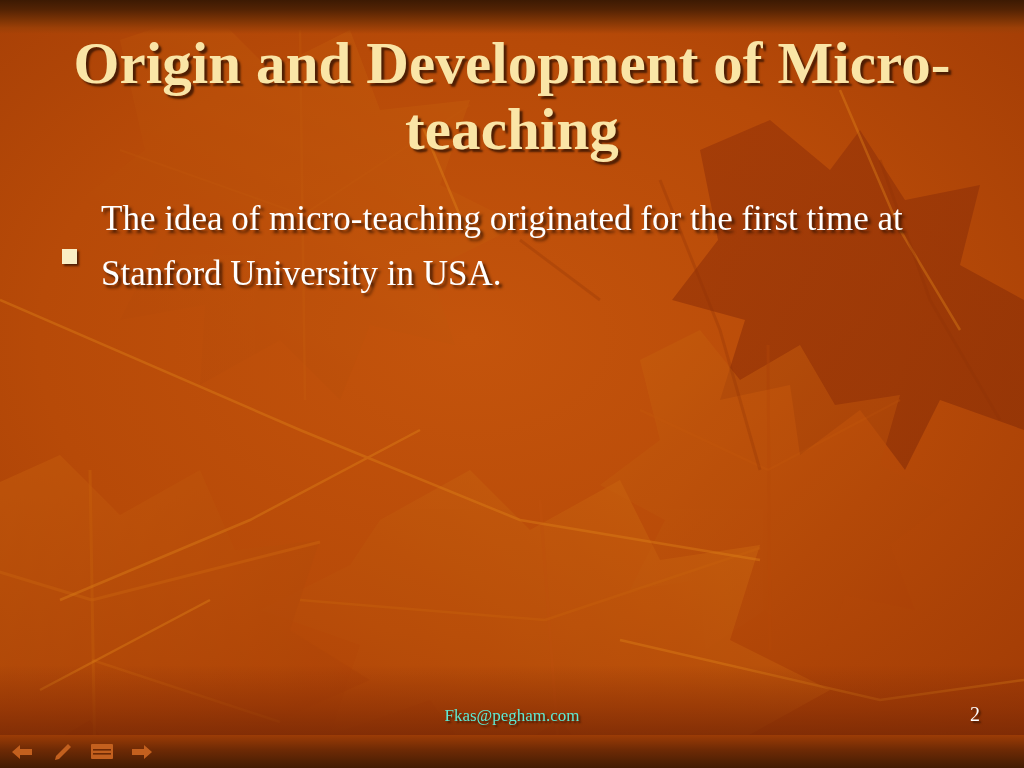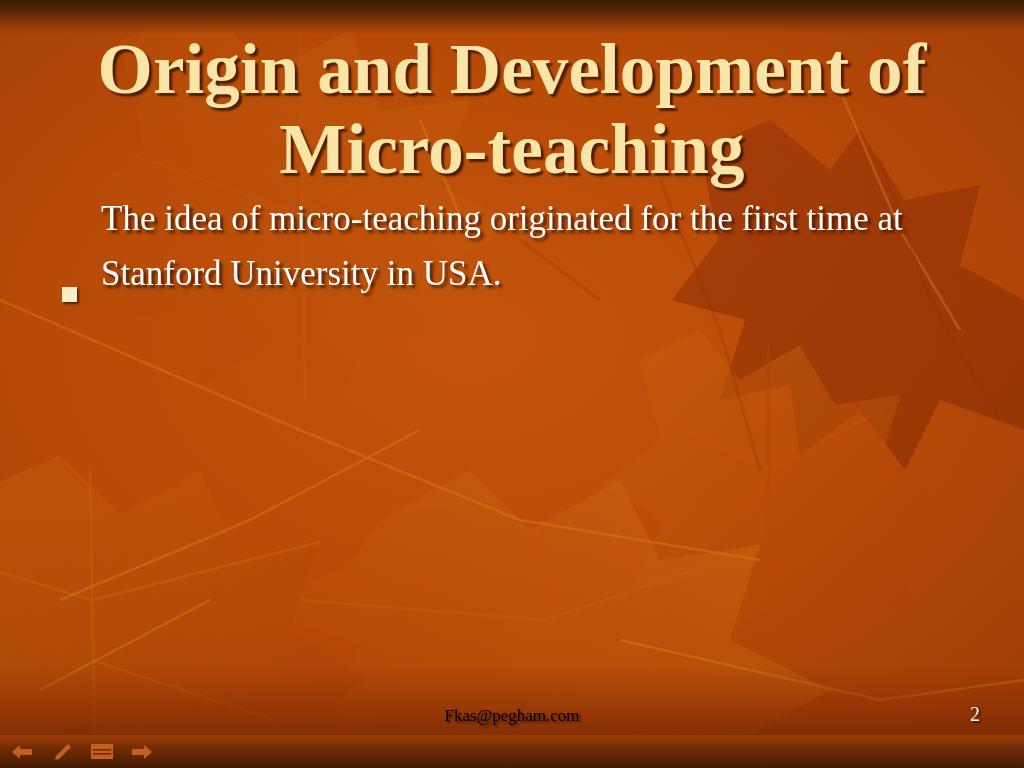--- a/index.html
+++ b/index.html
@@ -52,38 +52,38 @@
   }
   .leafwrap svg { display: block; width: 1024px; height: 768px; }
 
   
   #title {
     position: absolute;
     left: 54px;
     top: 30px;
     width: 916px;
     text-align: center;
-    font-size: 71px;
+    font-size: 59px;
     font-weight: bold;
     line-height: 1.12;
     color: #FAE5A6;
     text-shadow: 3px 3px 2px rgba(60,22,3,0.85);
     letter-spacing: 0.1px;
   }
 
   
   #body {
     position: absolute;
     left: 62px;
     top: 192px;
     width: 910px;
   }
   .bullet-row {
     display: flex;
-    align-items: flex-end;
+    align-items: center;
     margin-bottom: 38px;
   }
   .bullet-marker {
     flex: 0 0 auto;
     width: 15px;
     height: 15px;
     margin-top: 19px;
     margin-right: 24px;
     background: #FAEFC4;
     box-shadow: 2px 2px 2px rgba(55,20,3,0.8);
@@ -97,21 +97,21 @@
   }
 
   
   #footer-email {
     position: absolute;
     left: 0;
     right: 0;
     top: 706px;
     text-align: center;
     font-size: 17px;
-    color: #000000;
+    color: #5eead4;
     text-shadow: 2px 2px 2px rgba(45,16,2,0.75);
   }
   #footer-page {
     position: absolute;
     right: 44px;
     top: 703px;
     font-size: 20px;
     color: #FFFFFF;
     text-shadow: 2px 2px 2px rgba(45,16,2,0.75);
   }

